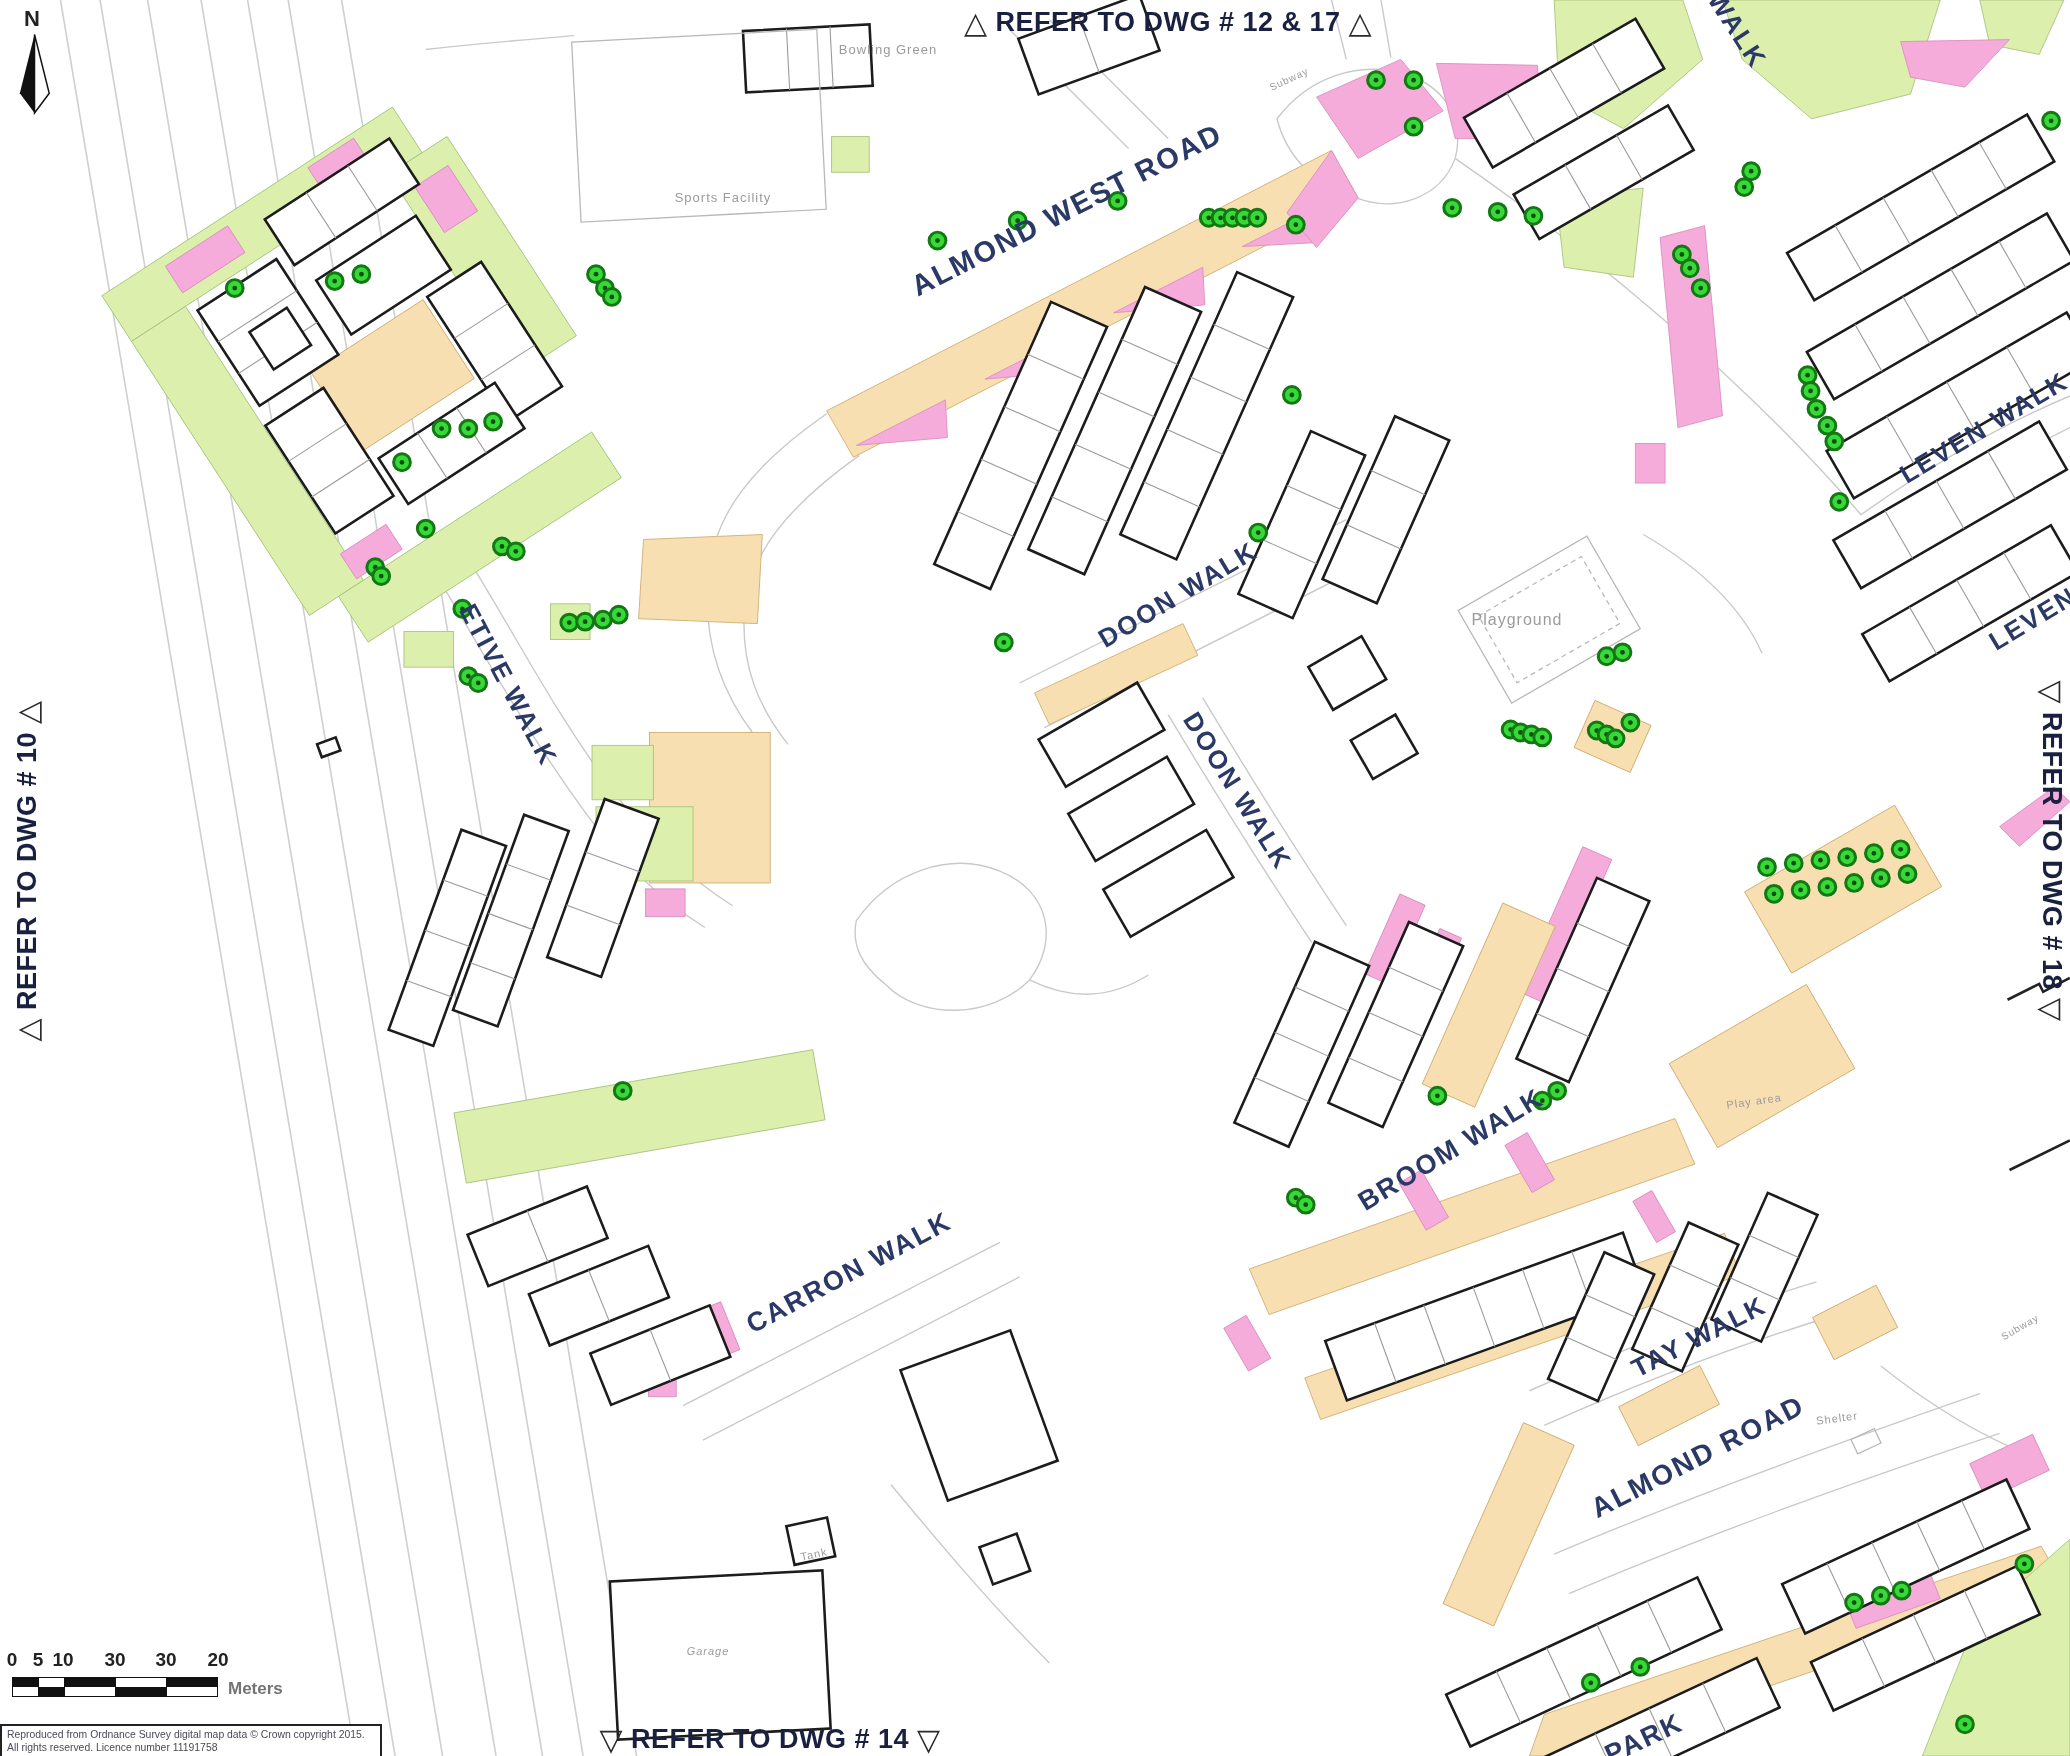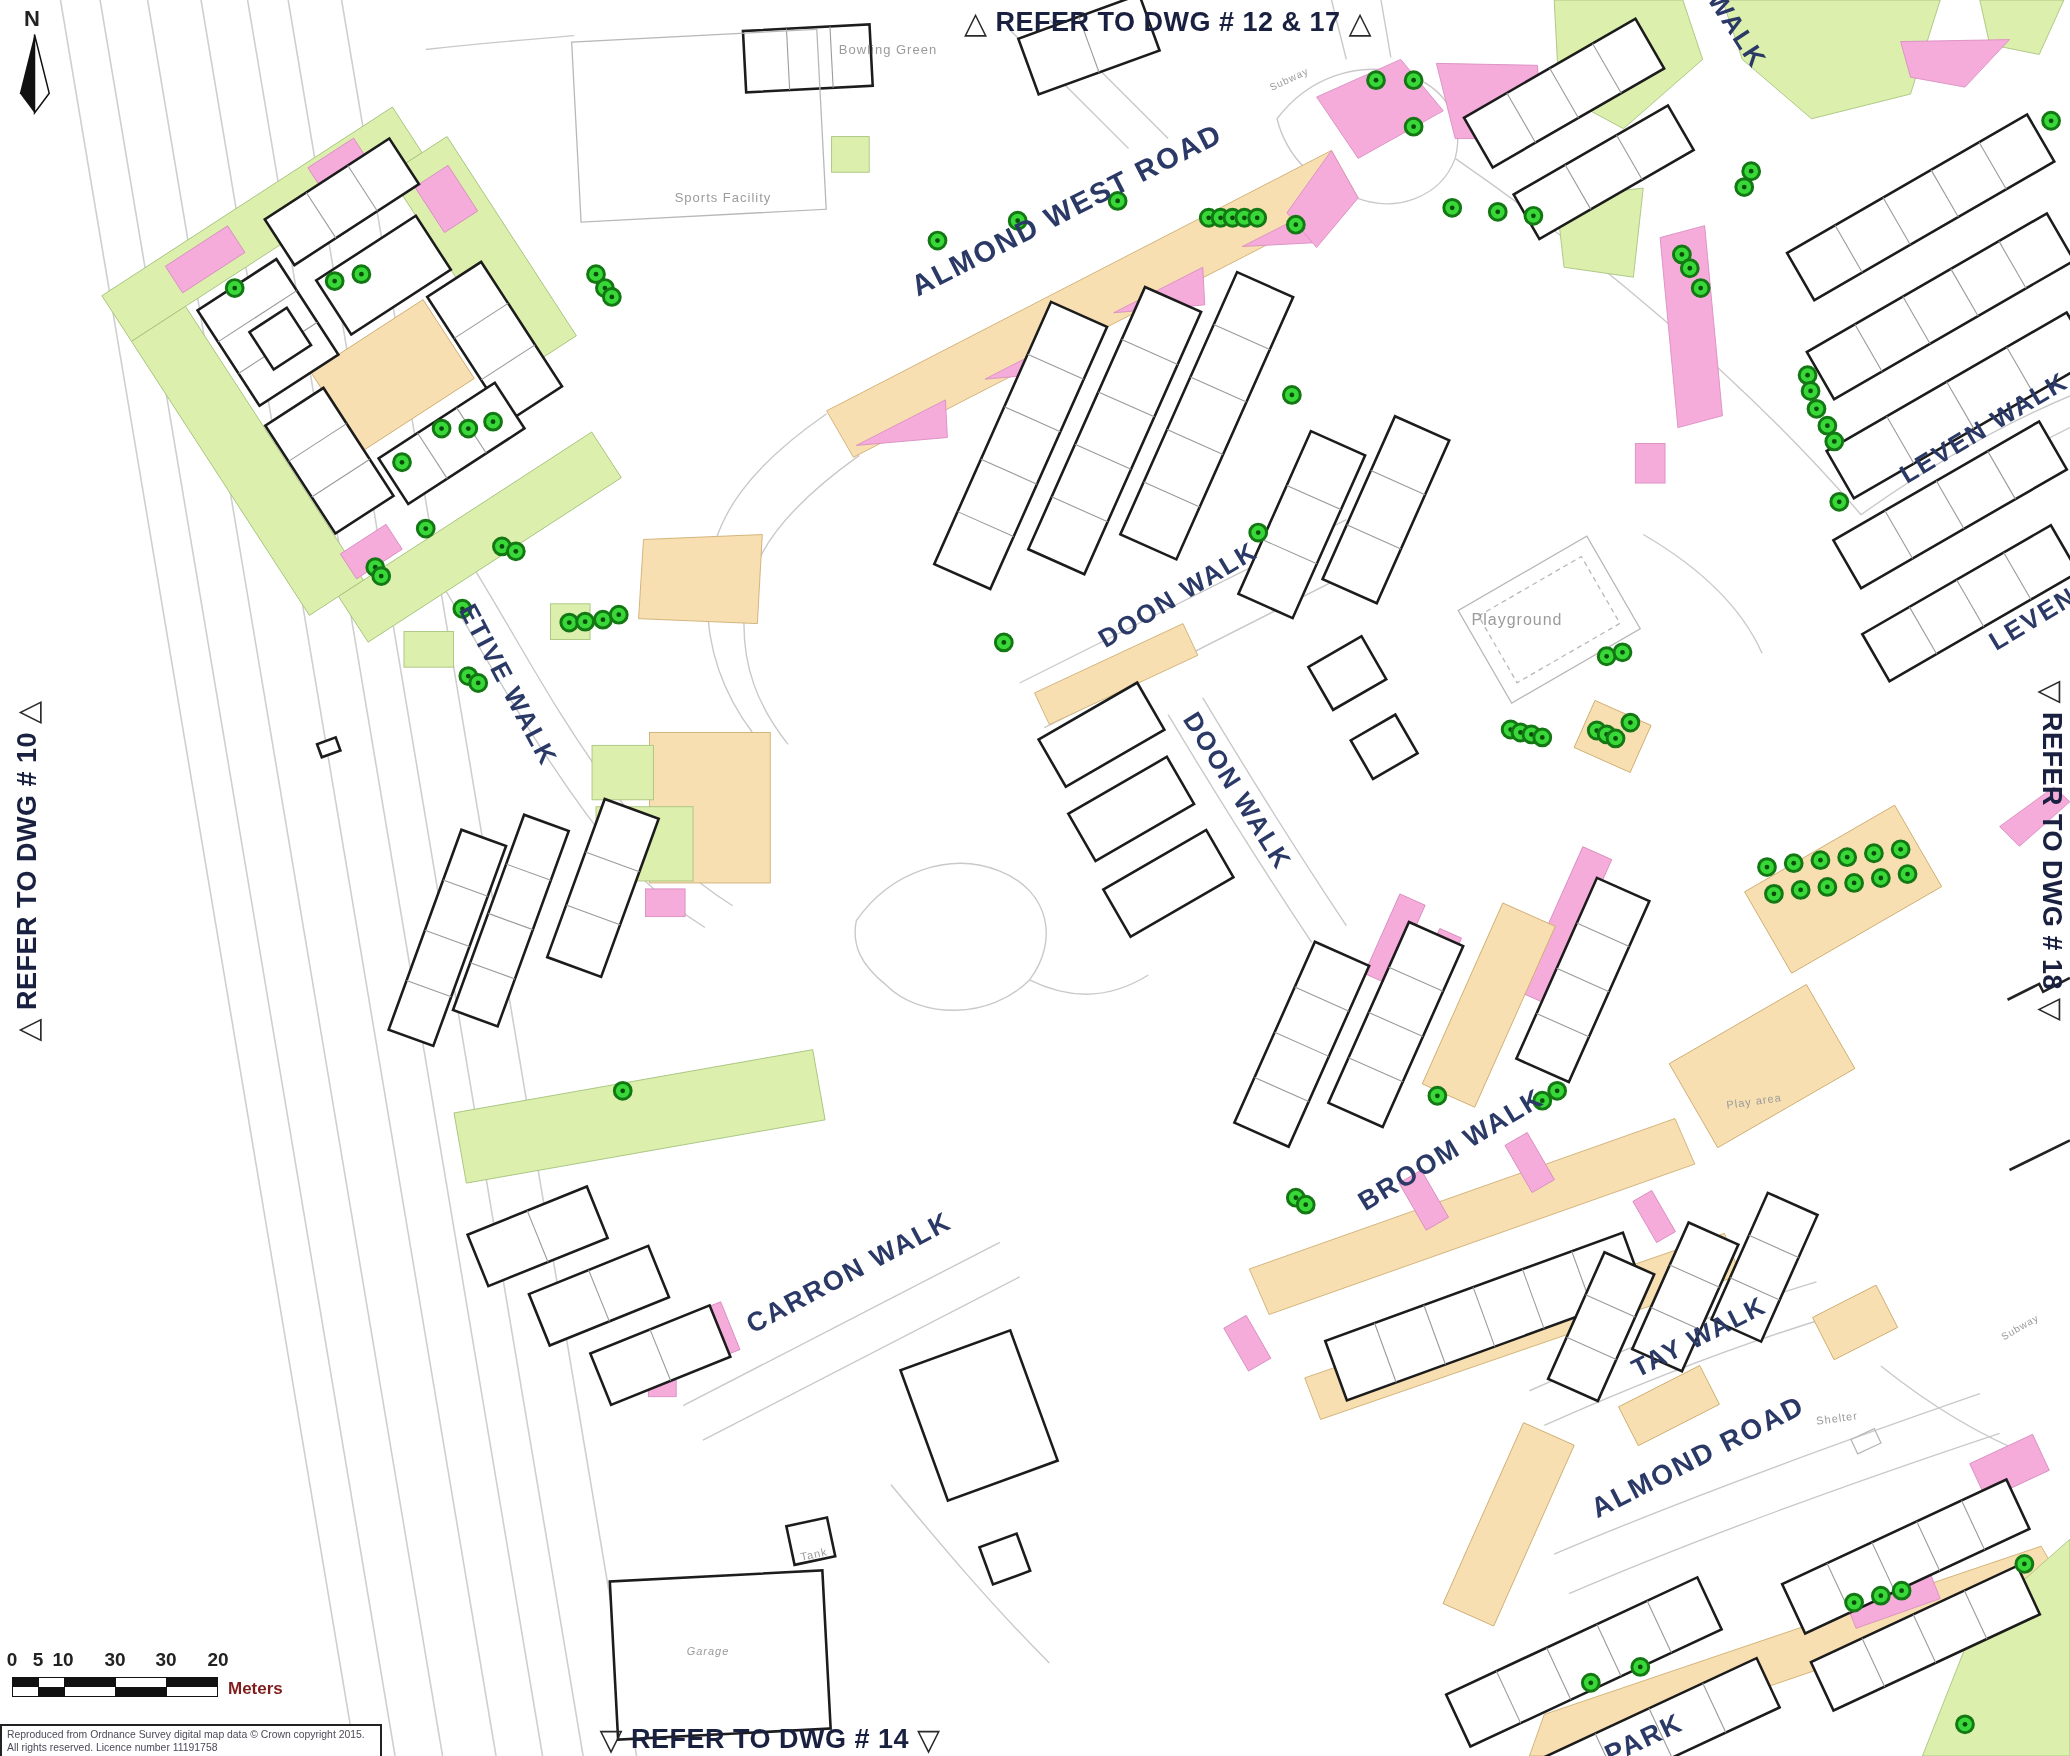--- a/index.html
+++ b/index.html
@@ -31,21 +31,21 @@
   }
   .ref-label .marker{font-weight:400;color:#2a2a2a;font-size:30px;}
   #north-arrow{position:absolute;left:10px;top:6px;width:51px;height:129px;}
   #north-arrow .n{position:absolute;left:14px;top:0;font-size:22px;font-weight:700;color:#222;}
   #scale-bar{position:absolute;left:0px;top:1649px;width:317px;height:59px;}
   #scale-bar .tick{position:absolute;top:0;transform:translateX(-50%);font-size:19px;font-weight:700;color:#222;}
   #bar-rows{position:absolute;left:12px;top:28px;width:206px;height:20px;border:1px solid #111;box-sizing:border-box;}
   .bar-row{display:flex;height:9px;}
   .seg{height:100%;border-right:1px solid #111;box-sizing:border-box;}
   .b{background:#111;} .w{background:#fff;}
-  #meters{position:absolute;left:228px;top:30px;font-size:17px;font-weight:700;color:#7f1d1d;}
+  #meters{position:absolute;left:228px;top:30px;font-size:17px;font-weight:700;color:#737373;}
   #copyright-box{
     position:absolute;left:0;top:1724px;width:368px;height:29px;border:2px solid #222;
     background:#fff;padding:2px 5px;font-size:10.4px;color:#4a4a58;line-height:1.25;
   }
 </style>
 </head>
 <body>
 
 <svg id="map-canvas" width="2070" height="1756" viewBox="0 0 2091 1774">
   <defs>

